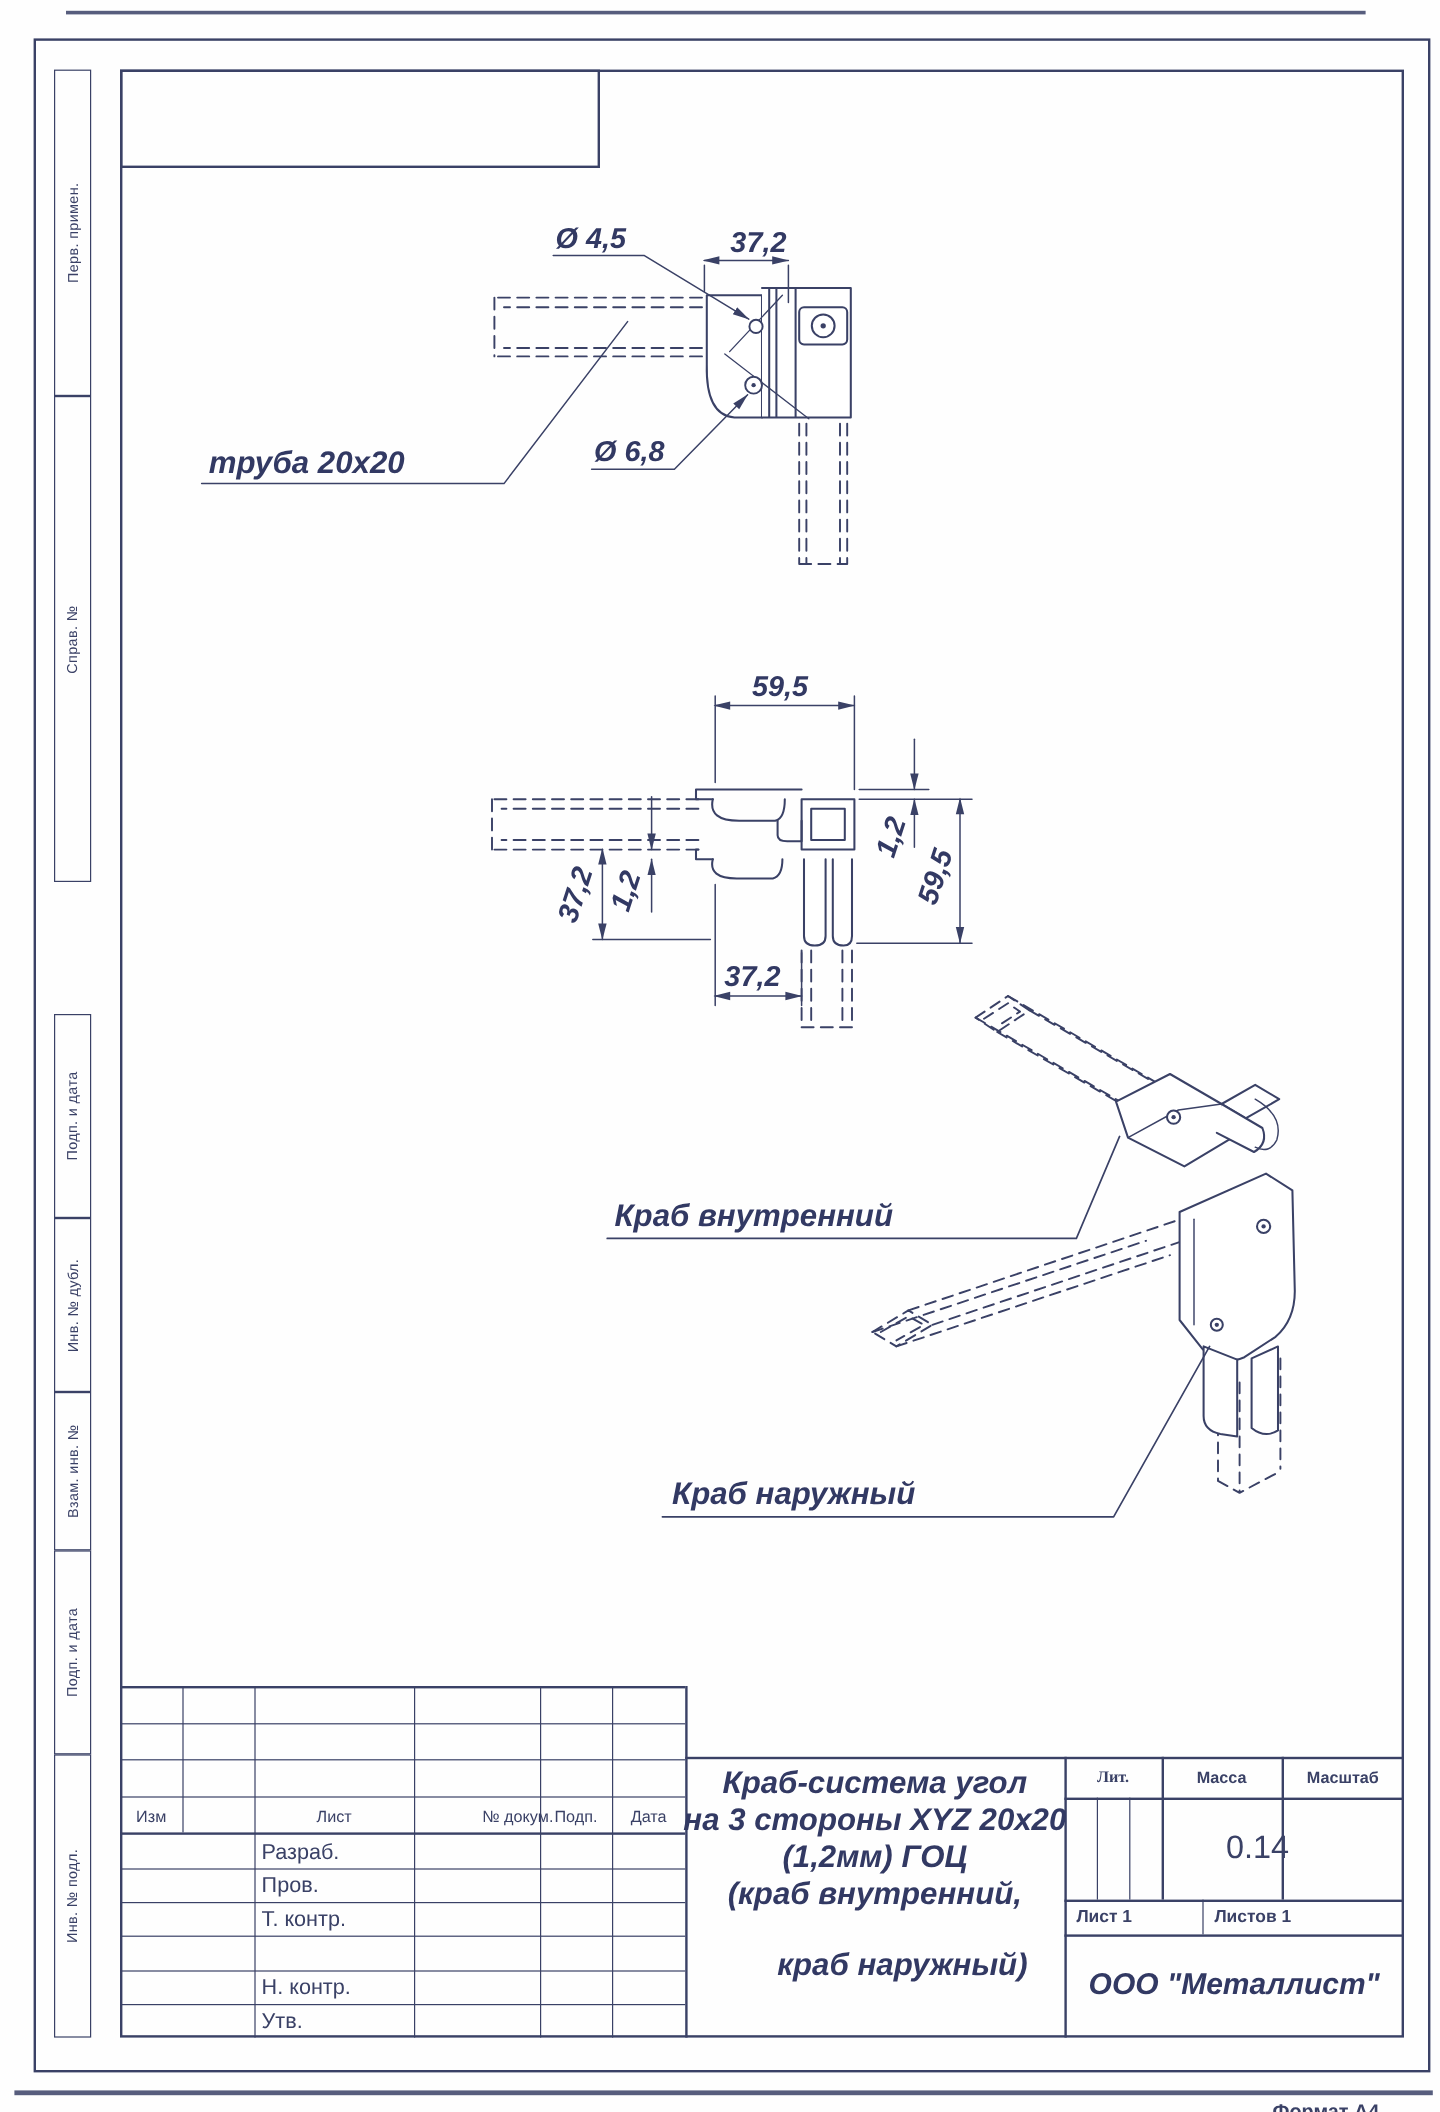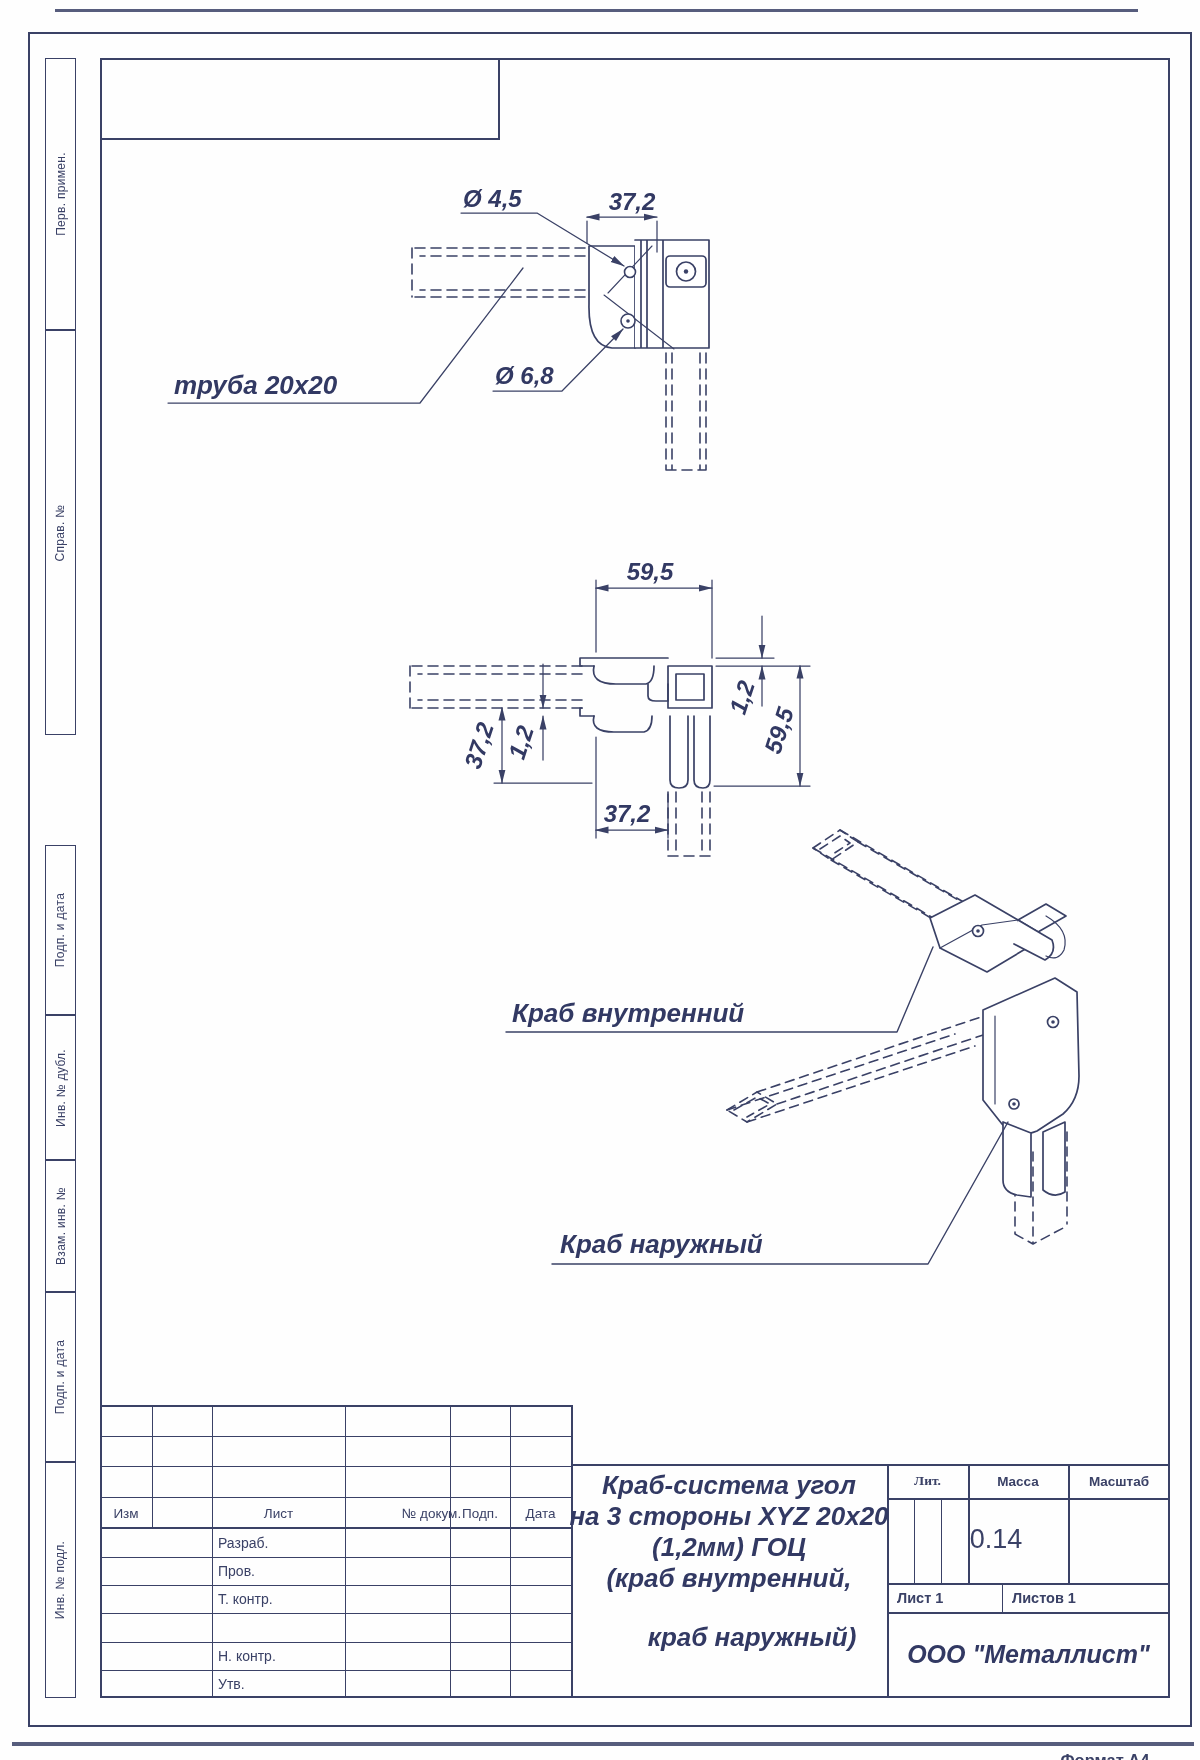--- a/index.html
+++ b/index.html
@@ -10,21 +10,21 @@
   .hl{position:absolute;background:var(--ink);}
   .vl{position:absolute;background:var(--ink);}
   .box{position:absolute;border:2px solid var(--ink);box-sizing:border-box;}
   .strip{position:absolute;left:45px;width:31px;border:1.6px solid var(--ink);box-sizing:border-box;
          display:flex;align-items:center;justify-content:center;}
   .strip span{transform:rotate(-90deg);white-space:nowrap;font-size:12px;letter-spacing:.3px;color:var(--ink);}
   .cell{position:absolute;display:flex;align-items:center;justify-content:center;
         white-space:nowrap;color:var(--ink);}
   .cell.left{justify-content:flex-start;}
   .small{font-size:13.5px;}
-  .staff{font-size:14px;}
+  .staff{font-size:18px;}
   .titleline{position:absolute;left:571px;width:316px;height:31px;display:flex;align-items:center;
              justify-content:center;font-style:italic;font-size:26px;font-weight:bold;white-space:nowrap;overflow:visible;color:#323963;}
   svg text{font-family:"Liberation Sans",sans-serif;}
   .t{font-style:italic;font-size:24px;font-weight:bold;fill:#323963;}
   .t2{font-style:italic;font-size:26px;font-weight:bold;fill:#323963;}
 </style>
 </head>
 <body>
 
 <div class="page">
@@ -102,21 +102,21 @@
 
   <div class="titleline" style="top:1470px;">Краб-система угол</div>
   <div class="titleline" style="top:1501px;">на 3 стороны XYZ 20x20</div>
   <div class="titleline" style="top:1532px;">(1,2мм) ГОЦ</div>
   <div class="titleline" style="top:1563px;">(краб внутренний,</div>
   <div class="titleline" style="top:1622px;padding-left:23px;">краб наружный)</div>
 
   <div class="cell small" style="left:887px;top:1468px;width:81px;height:26px;font-weight:bold;font-family:Liberation Serif, serif;">Лит.</div>
   <div class="cell small" style="left:968px;top:1468px;width:100px;height:26px;font-weight:bold;">Масса</div>
   <div class="cell small" style="left:1068px;top:1468px;width:102px;height:26px;font-weight:bold;">Масштаб</div>
-  <div class="cell" style="left:936px;top:1518px;width:120px;height:42px;font-size:27px;">0.14</div>
+  <div class="cell" style="left:988px;top:1518px;width:120px;height:42px;font-size:27px;">0.14</div>
 
   <div class="cell left" style="left:897px;top:1587px;width:100px;height:22px;font-size:14.5px;font-weight:bold;">Лист 1</div>
   <div class="cell left" style="left:1012px;top:1587px;width:120px;height:22px;font-size:14.5px;font-weight:bold;">Листов 1</div>
 
   <div class="cell" style="left:887px;top:1626px;width:283px;height:56px;font-style:italic;font-size:25px;font-weight:bold;color:#323963;">ООО "Металлист"</div>
   <div class="cell" style="left:1040px;top:1701px;width:130px;height:22px;font-size:16.5px;font-weight:bold;margin-top:48px;">Формат А4</div>
 
   <svg class="abs" style="left:0;top:0;" width="1200" height="1760" viewBox="0 0 1200 1760">
     <defs>
       <marker id="ar" markerWidth="15" markerHeight="9" refX="13.5" refY="4.5" orient="auto" markerUnits="userSpaceOnUse">

